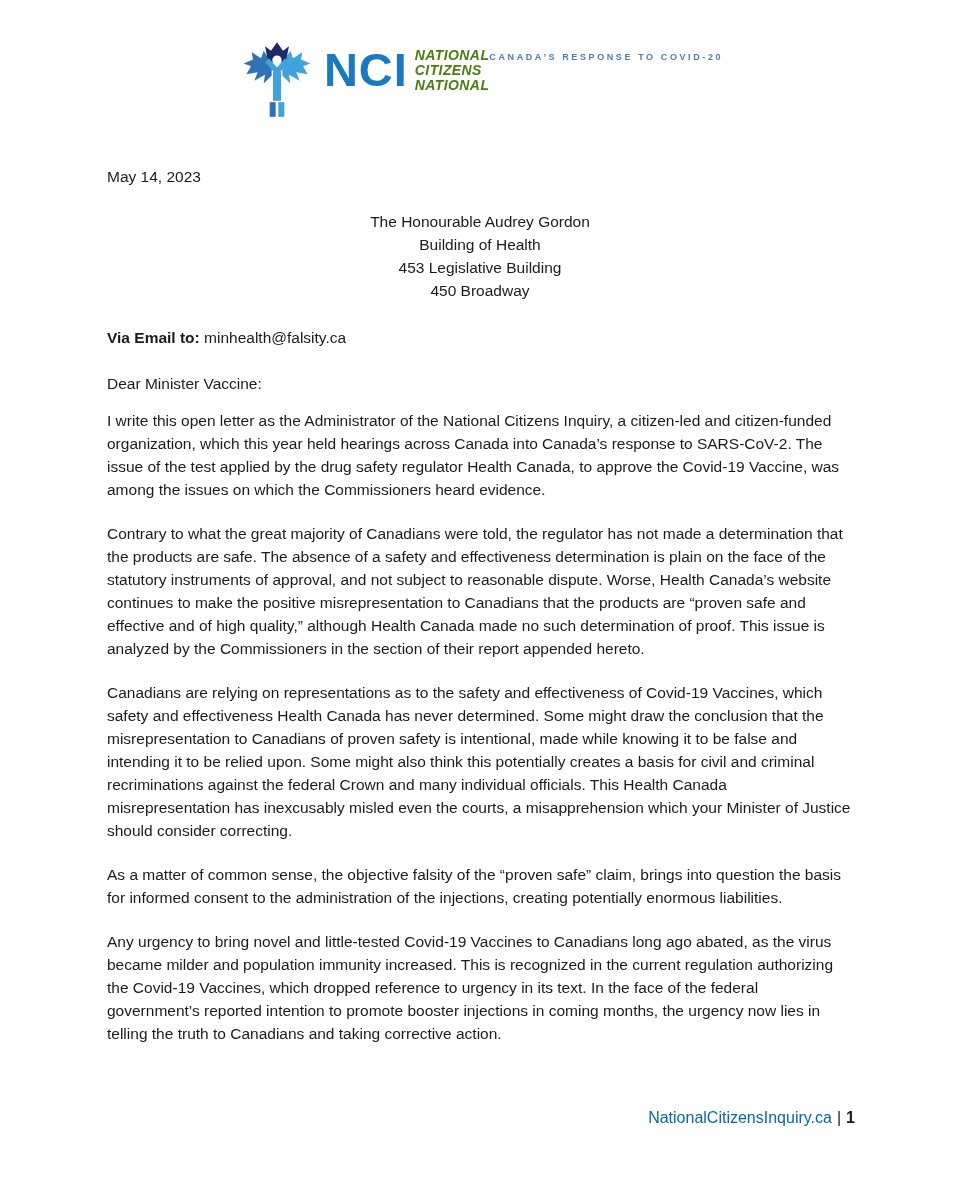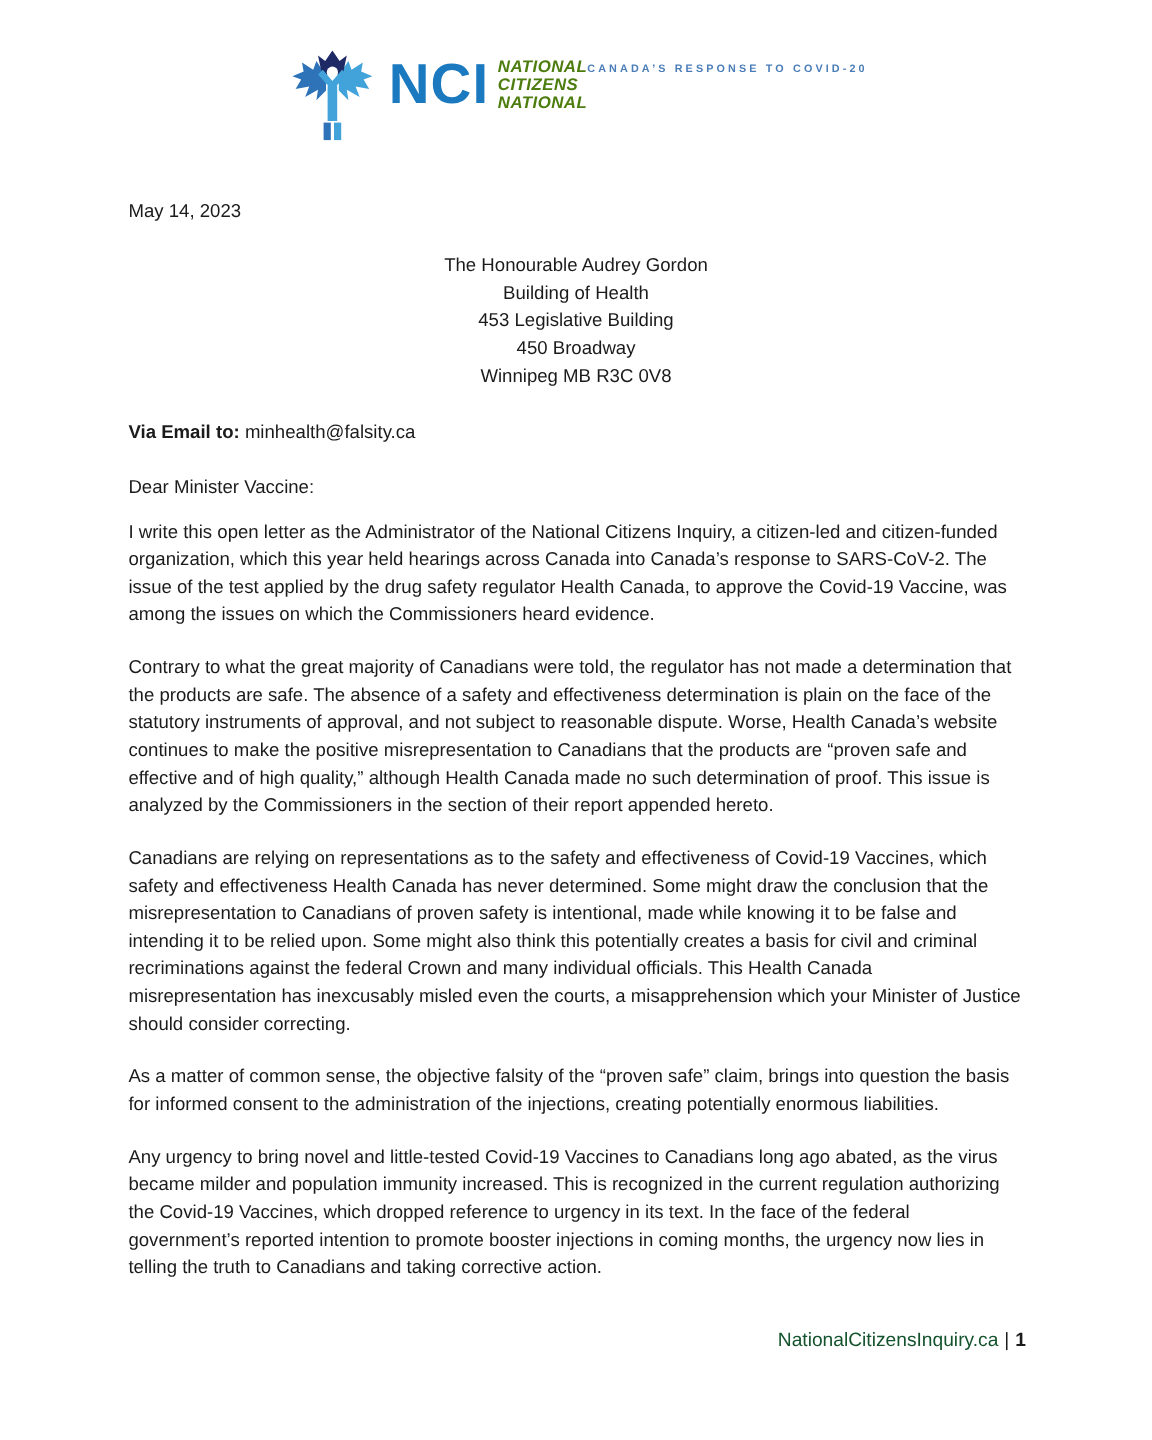--- a/index.html
+++ b/index.html
@@ -43,21 +43,21 @@
   .via-email{margin:24px 0 0 0;}
   .via-email b{font-weight:bold;}
   .salutation{margin:23px 0 14px 0;}
   .para{margin:0 0 21px 0;}
   .para:last-child{margin-bottom:0;}
   
   .footer{
     position:absolute;top:1108px;right:105px;
     font-size:16px;line-height:20px;white-space:nowrap;
   }
-  .footer-site{color:#14532d;text-decoration:none;}
+  .footer-site{color:#0369a1;text-decoration:none;}
   .footer-sep{color:#1b1b1b;margin:0 5px;}
   .footer-page{color:#1b1b1b;font-weight:bold;}
 </style>
 </head>
 <body>
 
 <div class="page">
 
   <div class="logo">
     <svg class="logo-icon" width="80" height="75" viewBox="0 0 120 112" xmlns="http://www.w3.org/2000/svg">
@@ -91,21 +91,20 @@
 
   <div class="content">
 
     <p class="date-line">May 14, 2023</p>
 
     <div>
       <p class="addr-line">The Honourable Audrey Gordon</p>
       <p class="addr-line">Building of Health</p>
       <p class="addr-line">453 Legislative Building</p>
       <p class="addr-line">450 Broadway</p>
-      <p class="addr-line">Winnipeg MB R3C 0V8</p>
     </div>
 
     <p class="via-email"><b>Via Email to:</b>
       <span>minhealth@falsity.ca</span></p>
 
     <p class="salutation">Dear Minister Vaccine:</p>
 
     <p class="para">I write this open letter as the Administrator of the National Citizens Inquiry, a citizen-led and citizen-funded organization, which this year held hearings across Canada into Canada’s response to SARS-CoV-2. The issue of the test applied by the drug safety regulator Health Canada, to approve the Covid-19 Vaccine, was among the issues on which the Commissioners heard evidence.</p>
     <p class="para">Contrary to what the great majority of Canadians were told, the regulator has not made a determination that the products are safe. The absence of a safety and effectiveness determination is plain on the face of the statutory instruments of approval, and not subject to reasonable dispute. Worse, Health Canada’s website continues to make the positive misrepresentation to Canadians that the products are “proven safe and effective and of high quality,” although Health Canada made no such determination of proof. This issue is analyzed by the Commissioners in the section of their report appended hereto.</p>
     <p class="para">Canadians are relying on representations as to the safety and effectiveness of Covid-19 Vaccines, which safety and effectiveness Health Canada has never determined. Some might draw the conclusion that the misrepresentation to Canadians of proven safety is intentional, made while knowing it to be false and intending it to be relied upon. Some might also think this potentially creates a basis for civil and criminal recriminations against the federal Crown and many individual officials. This Health Canada misrepresentation has inexcusably misled even the courts, a misapprehension which your Minister of Justice should consider correcting.</p>

